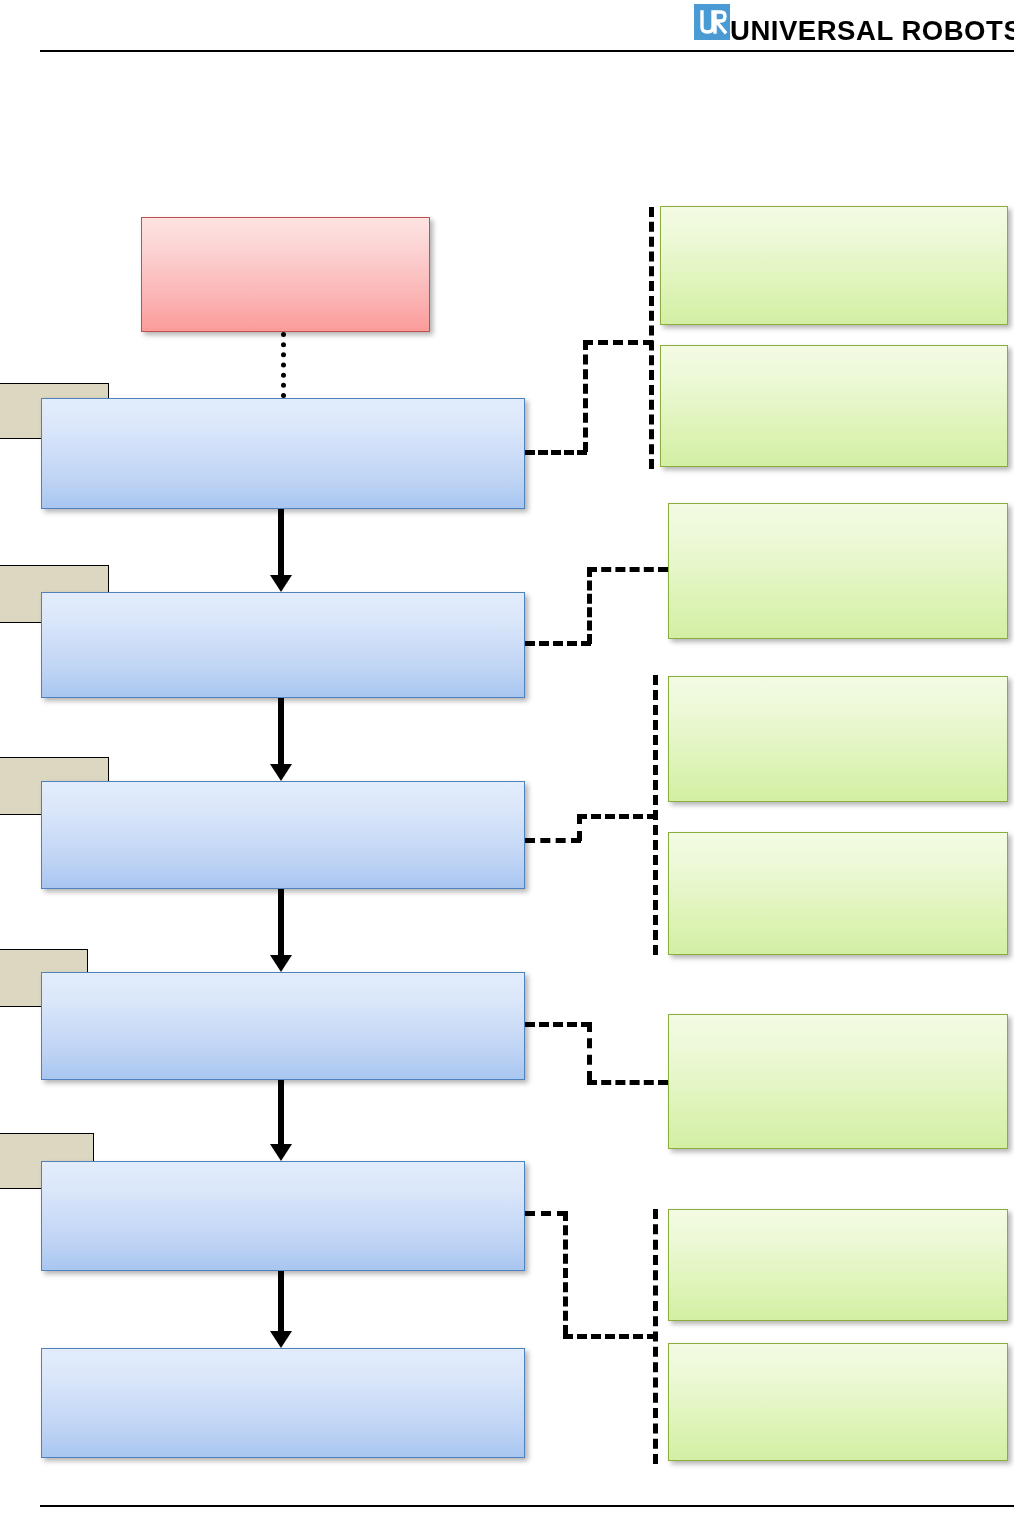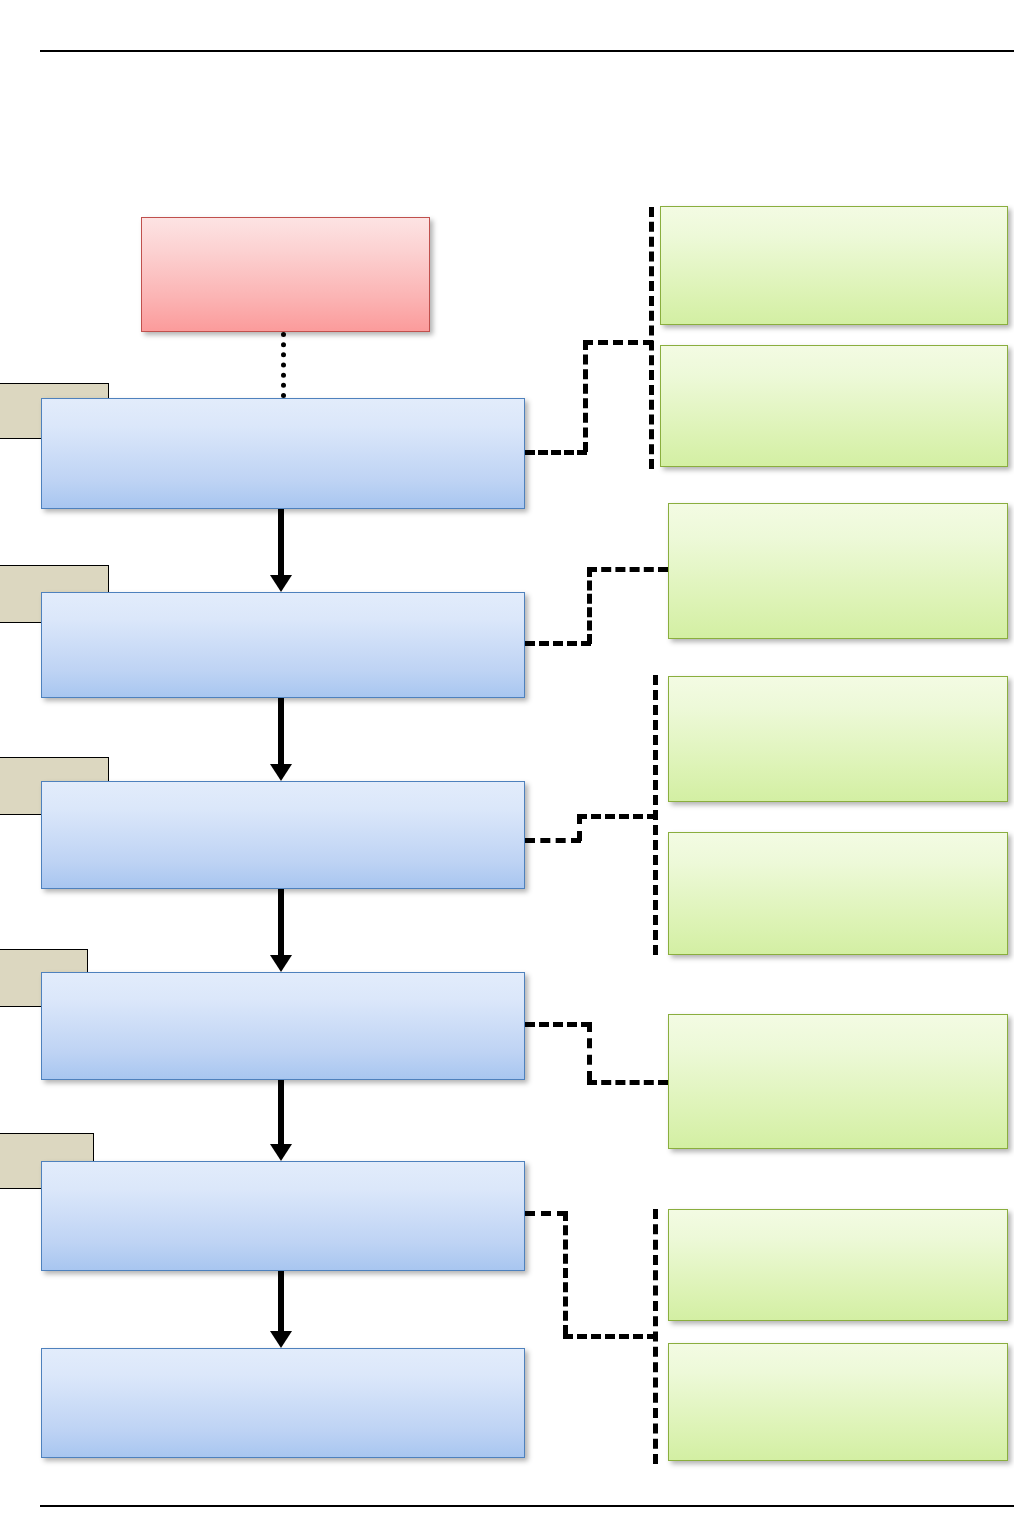--- a/index.html
+++ b/index.html
@@ -131,20 +131,30 @@
     position: absolute;
     width: 0;
     border-left: 5px dotted #000000;
   }
 </style>
 </head>
 <body>
 
 <div id="page">
 
+  <div id="header-logo">
+    <div id="logo-mark">
+      <svg width="36" height="36" viewBox="0 0 36 36" aria-hidden="true">
+        <rect x="0" y="0" width="36" height="36" fill="#4a9ad4"></rect>
+        <path d="M8 8 L8 23 Q8 28 13.5 28 Q19 28 19 23 L19 8" fill="none" stroke="#ffffff" stroke-width="3.4" stroke-linecap="square"></path>
+        <path d="M21 28 L21 8 L27 8 Q31 8 31 12.5 Q31 17 27 17 L22 17 L31 28" fill="none" stroke="#ffffff" stroke-width="3.4" stroke-linejoin="miter" stroke-linecap="square"></path>
+      </svg>
+    </div>
+    <div id="logo-wordmark">UNIVERSAL ROBOTS</div>
+  </div>
   <div id="header-rule"></div>
 
   <div class="shape shape-red" style="left:141px; top:217px; width:289px; height:115px;">
     <span class="shape-label"></span>
   </div>
 
   <div class="dot-v" style="left:281px; top:332px; height:66px;"></div>
 
   <div class="shape shape-tan" style="left:-6px; top:383px; width:115px; height:56px;">
     <span class="shape-label"></span>

